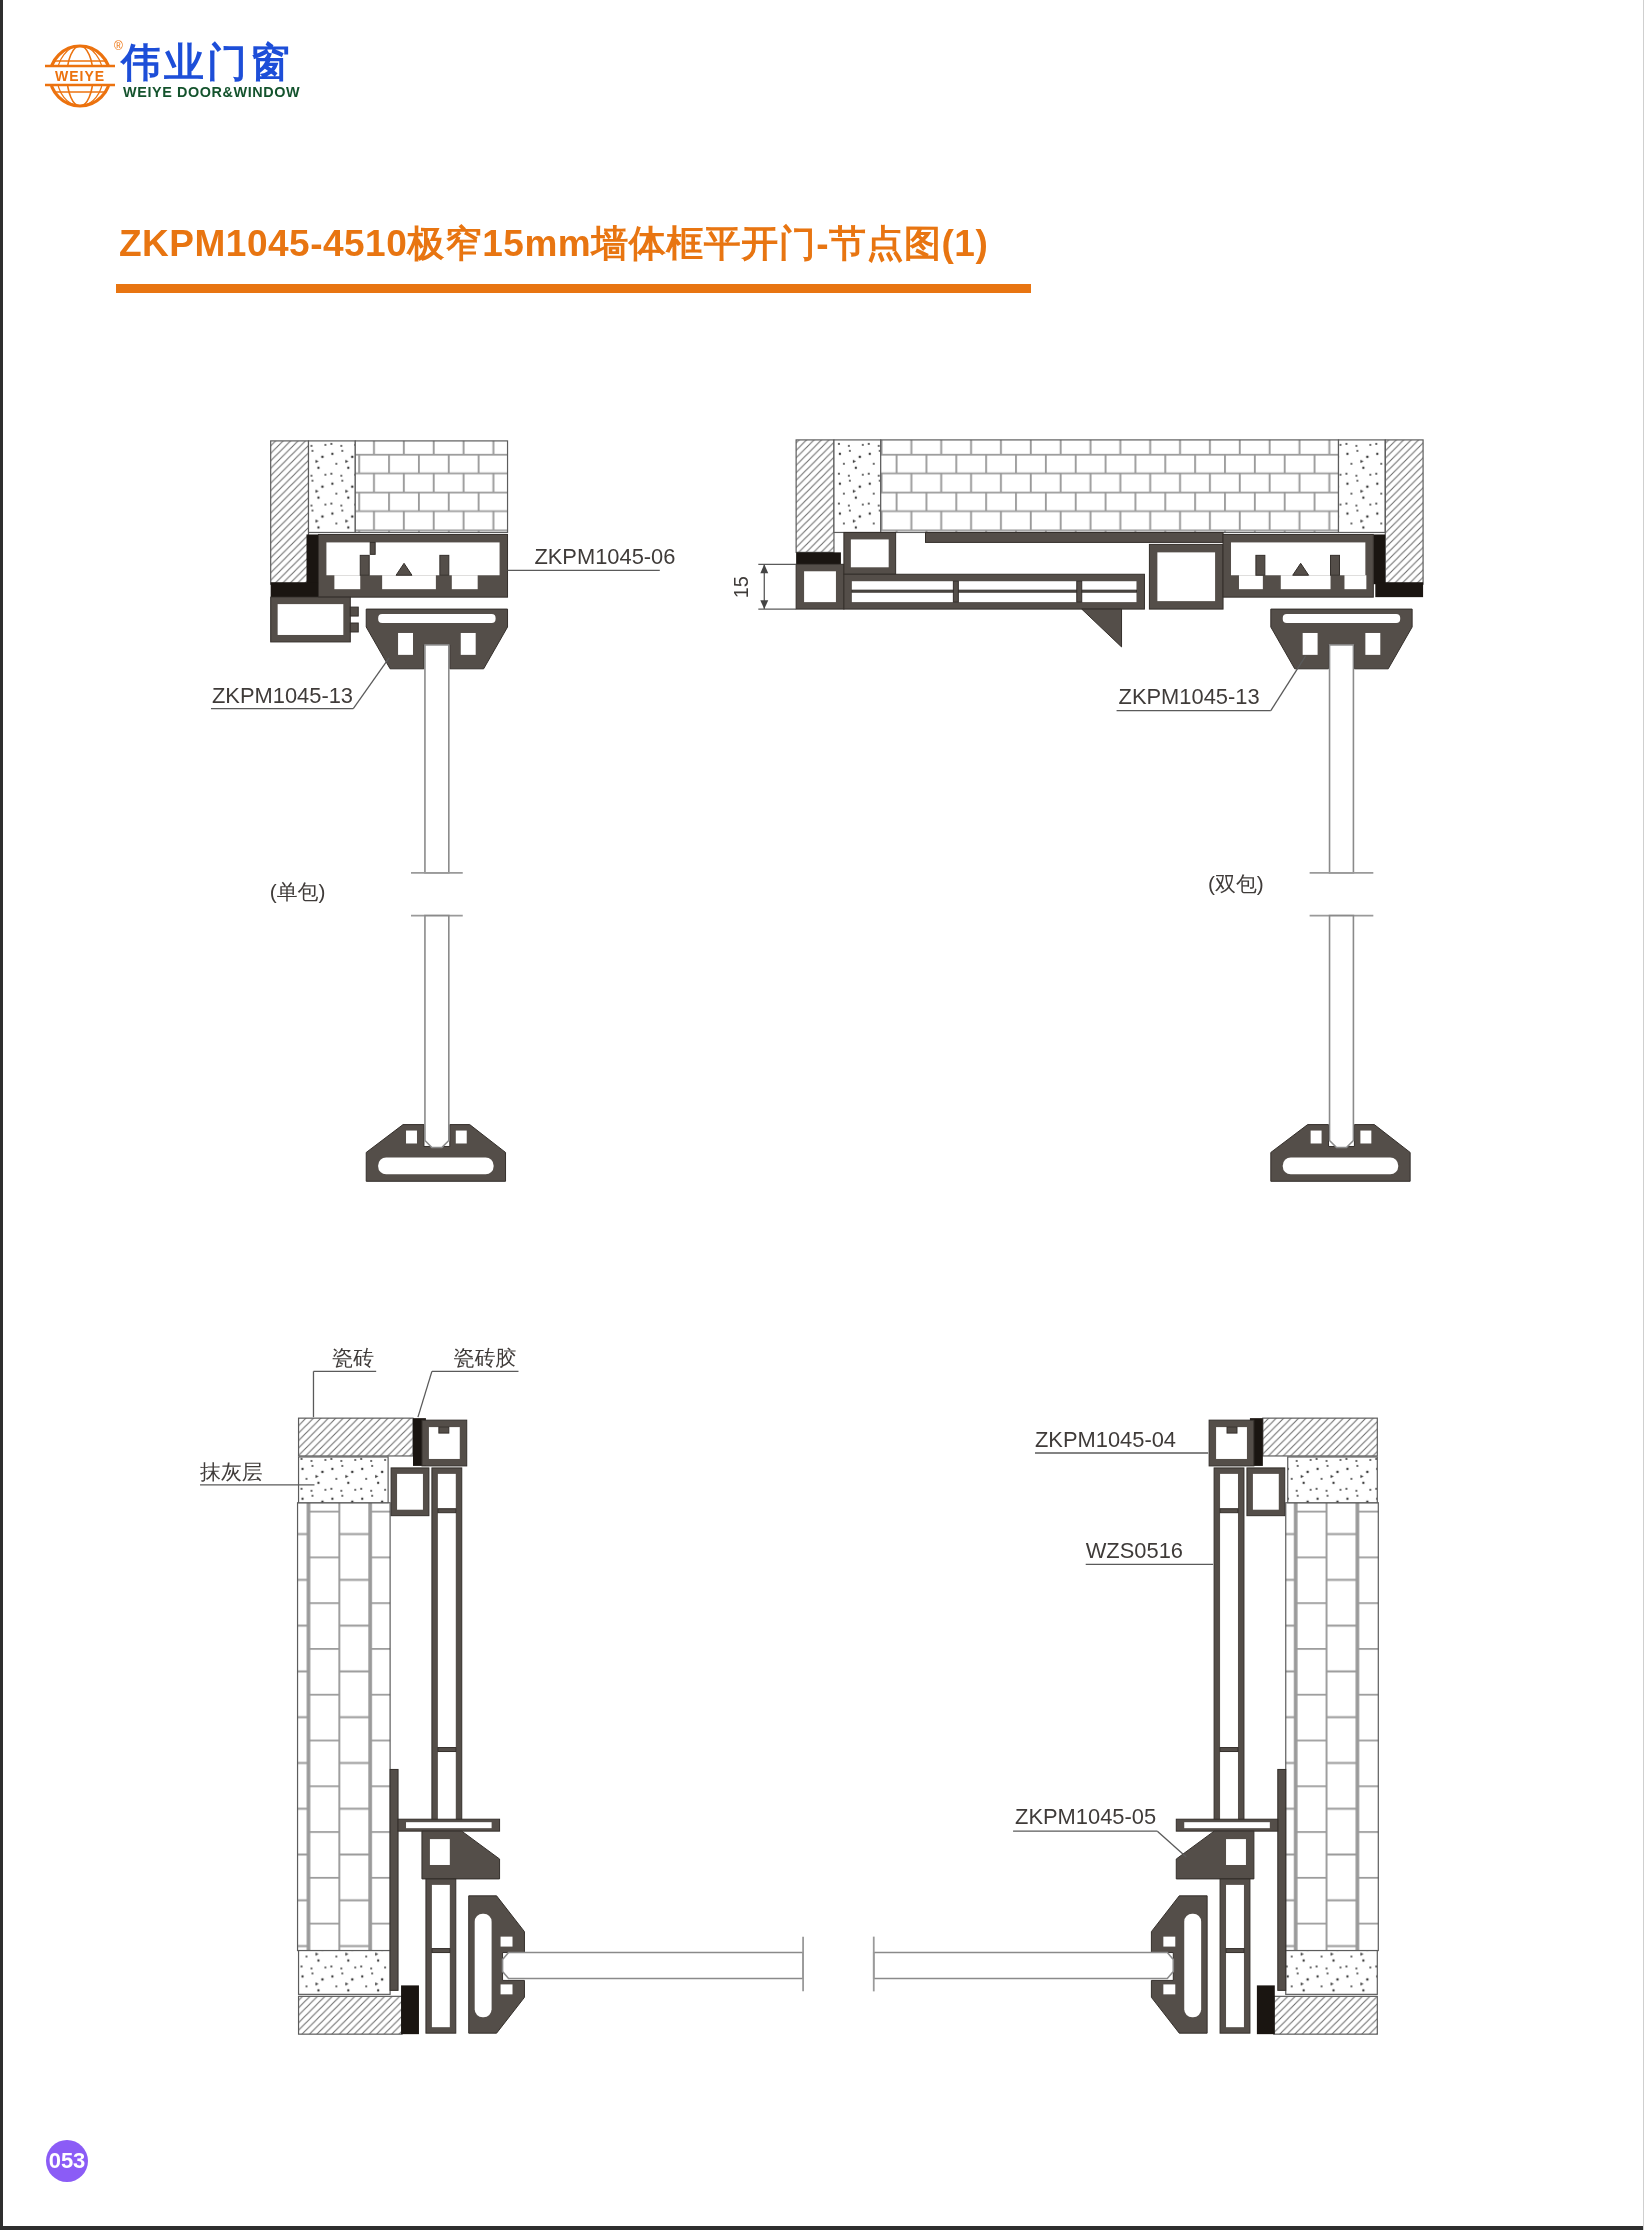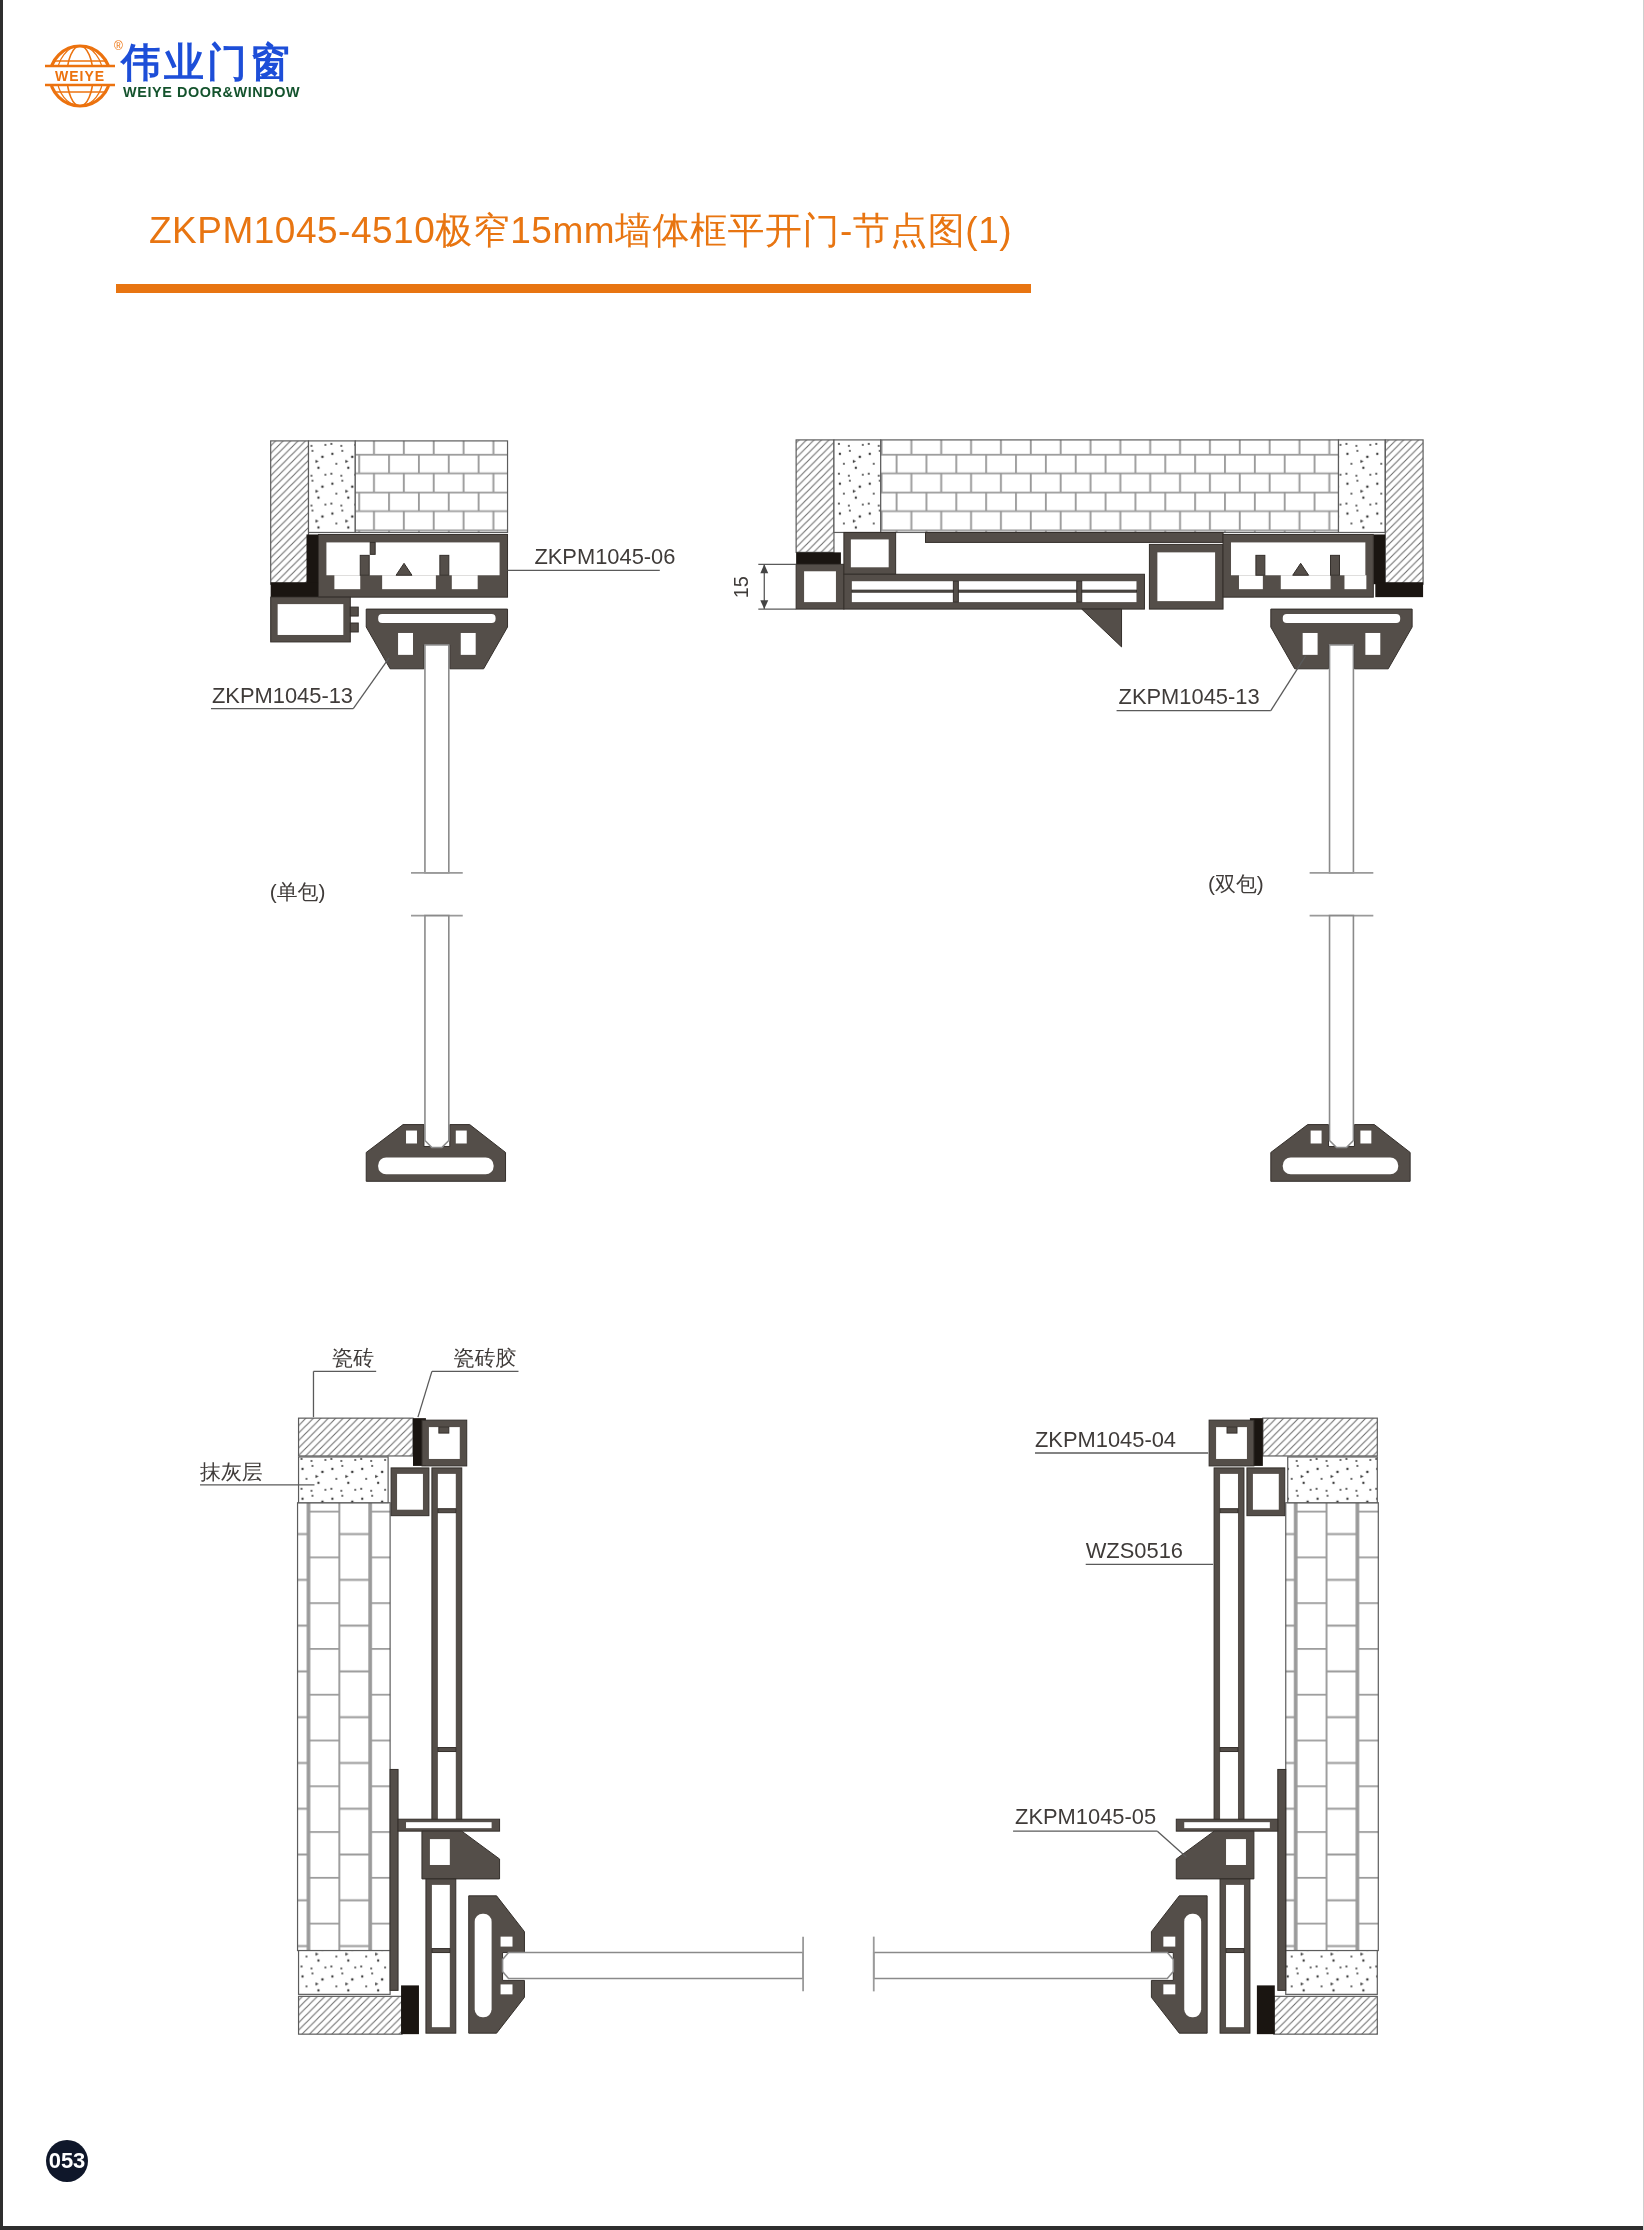--- a/index.html
+++ b/index.html
@@ -13,28 +13,28 @@
   .logo-svg{position:absolute;left:44px;top:36px;}
   .brand-cn{
     position:absolute;left:121px;top:42px;font-size:40px;font-weight:bold;
     color:#1d4ed8;letter-spacing:3px;line-height:1;
   }
   .brand-en{
     position:absolute;left:123px;top:85px;font-size:14.4px;font-weight:bold;
     color:#14532d;letter-spacing:0.6px;line-height:1;
   }
   .page-title{
-    position:absolute;left:119px;top:209px;width:995px;font-size:37px;font-weight:normal;
-    color:#E87511;letter-spacing:0.5px;line-height:1.2;white-space:nowrap;margin-left:30px;
+    position:absolute;left:119px;top:222px;width:995px;font-size:37px;font-weight:bold;
+    color:#E87511;letter-spacing:0.5px;line-height:1.2;white-space:nowrap;
   }
   .title-rule{position:absolute;left:116px;top:284px;width:915px;height:9px;background:#E87511;}
   .drawings-svg{position:absolute;left:0;top:398px;}
   .page-num{
     position:absolute;left:46px;top:2140px;width:42px;height:42px;border-radius:50%;
-    background:#0f172a;color:#fff;font-size:22px;font-weight:bold;text-align:center;
+    background:#8b5cf6;color:#fff;font-size:22px;font-weight:bold;text-align:center;
     line-height:42px;
   }
   
   .dk{fill:#544E49;stroke:#332E2A;stroke-width:1;}
   .blk{fill:#1a1511;stroke:none;}
   .wt{fill:#ffffff;stroke:none;}
   .pn{fill:#ffffff;stroke:#8a8a8a;stroke-width:1.6;}
   .wall{stroke:#5c5c5c;stroke-width:1.2;}
   .ld{stroke:#5a5a5a;stroke-width:1.3;fill:none;}
   .brk{stroke:#9a9a9a;stroke-width:1.8;fill:none;}

